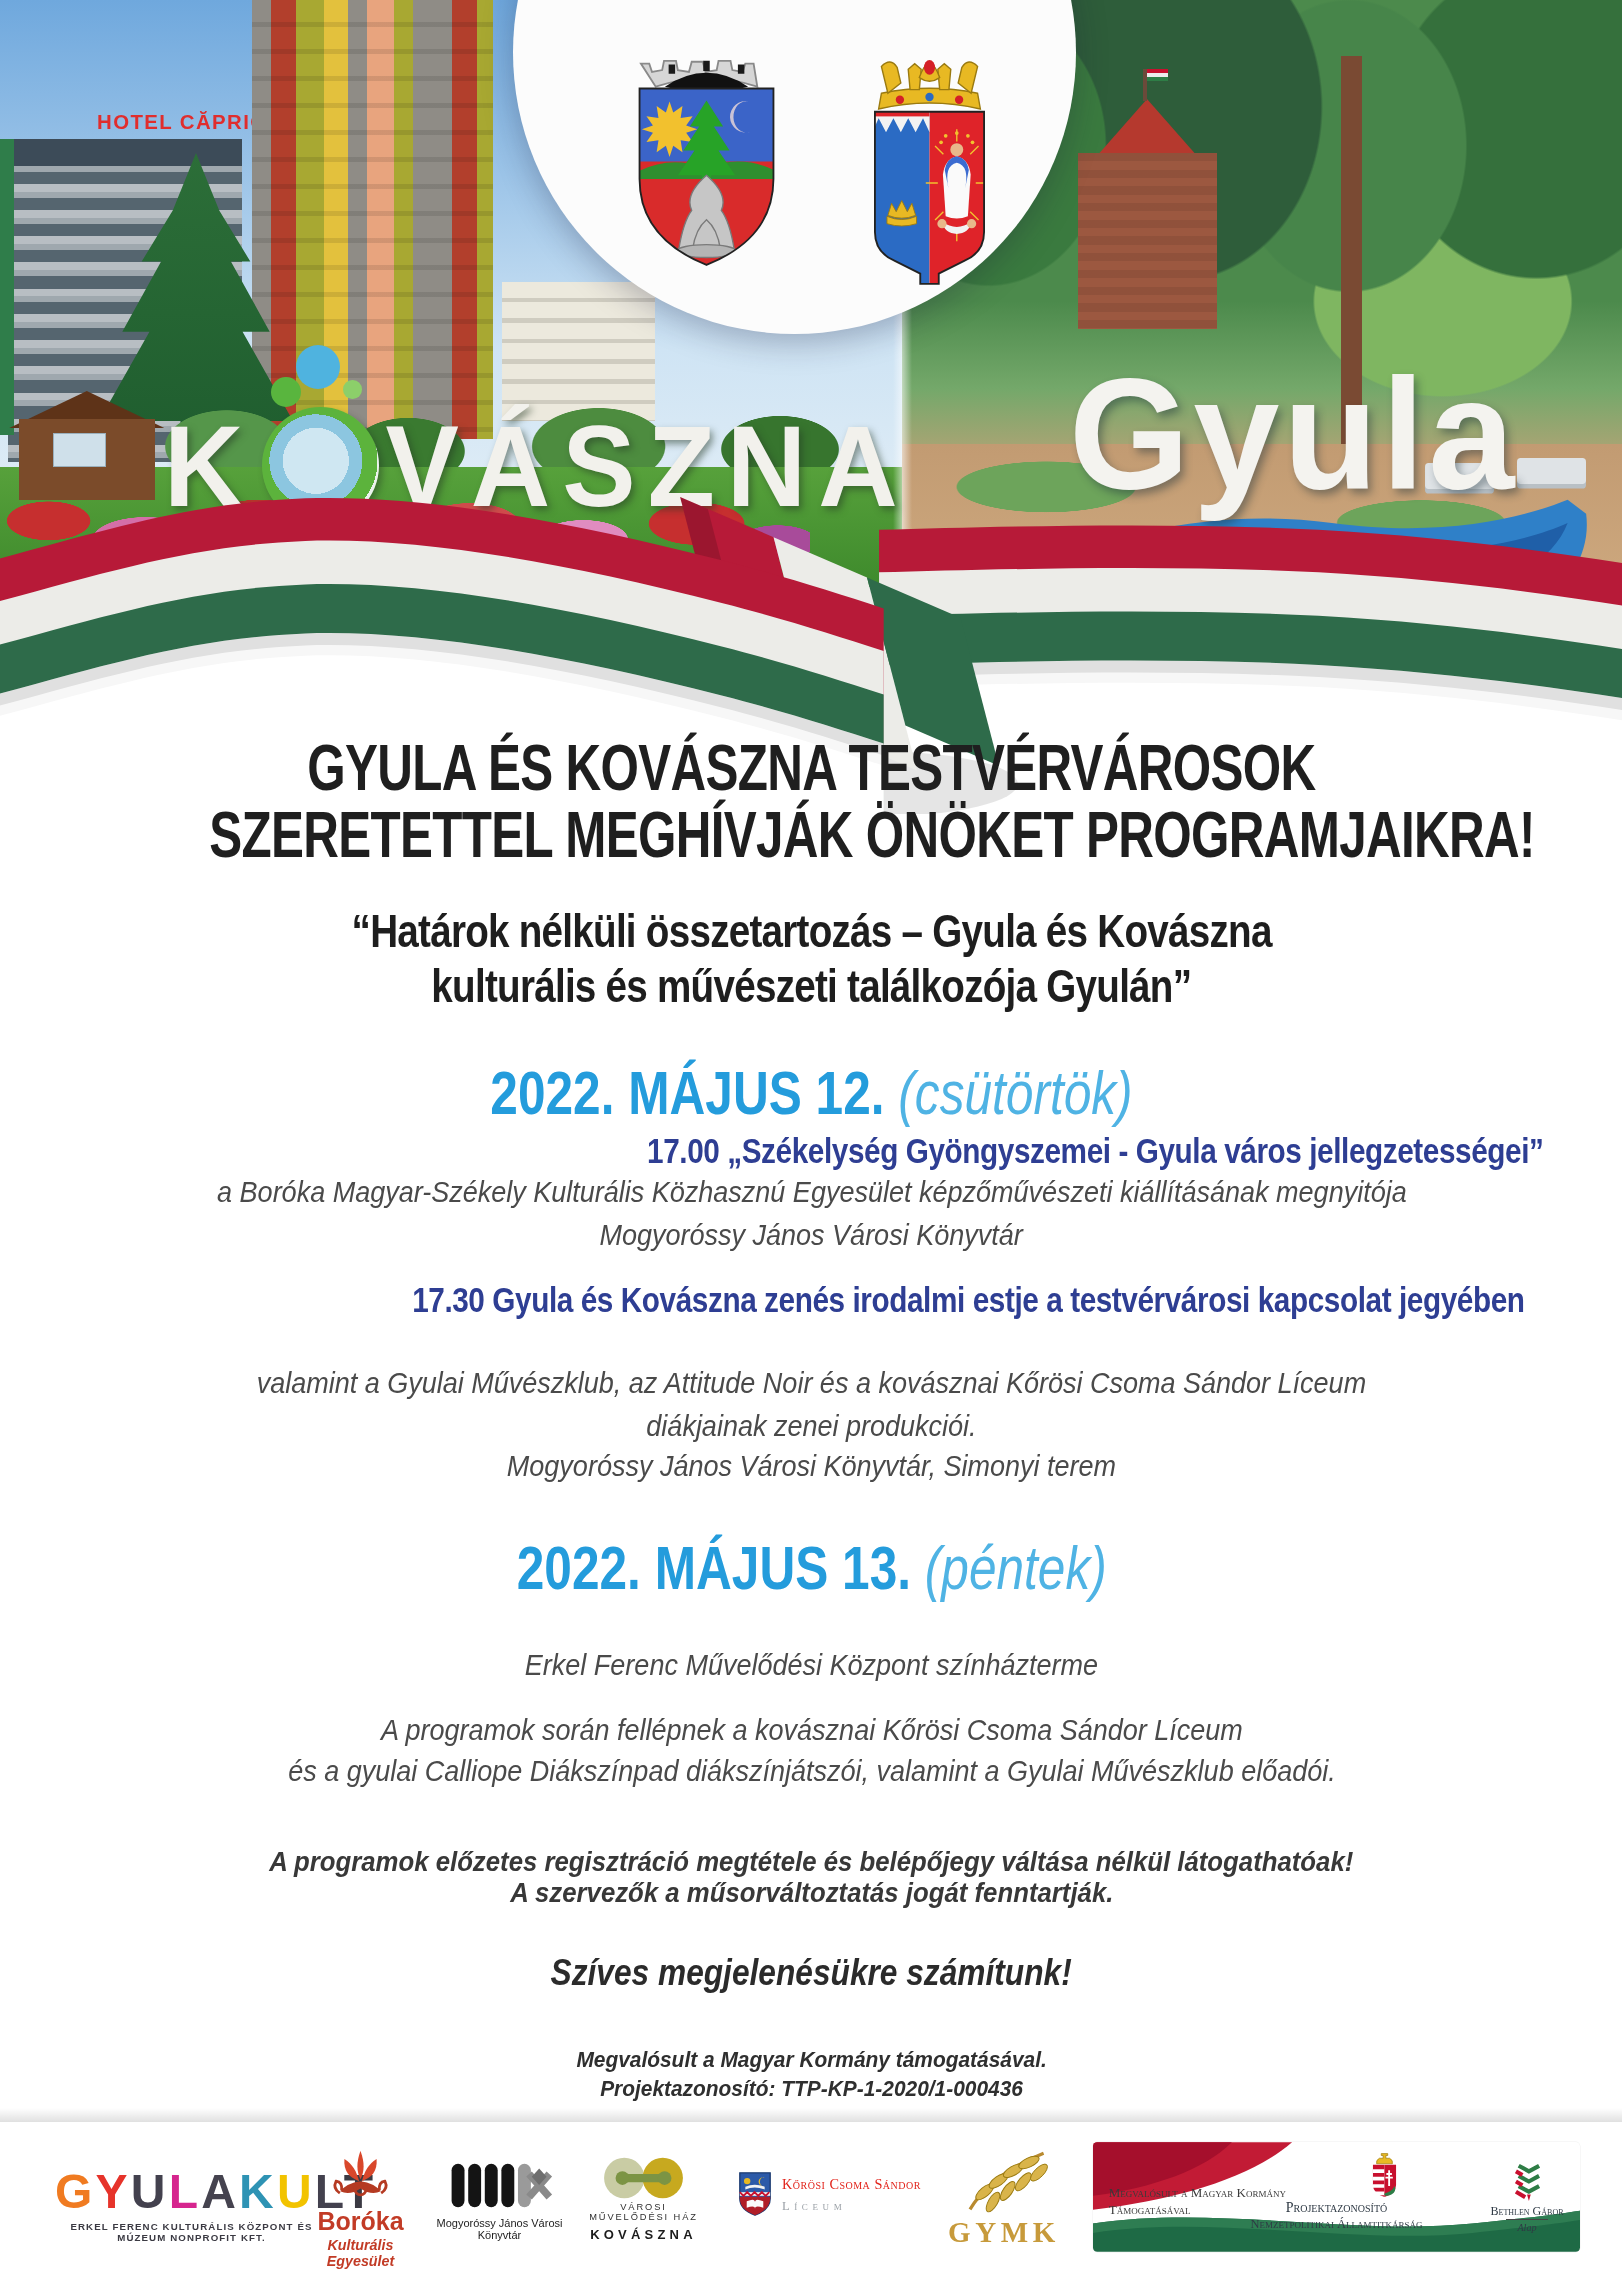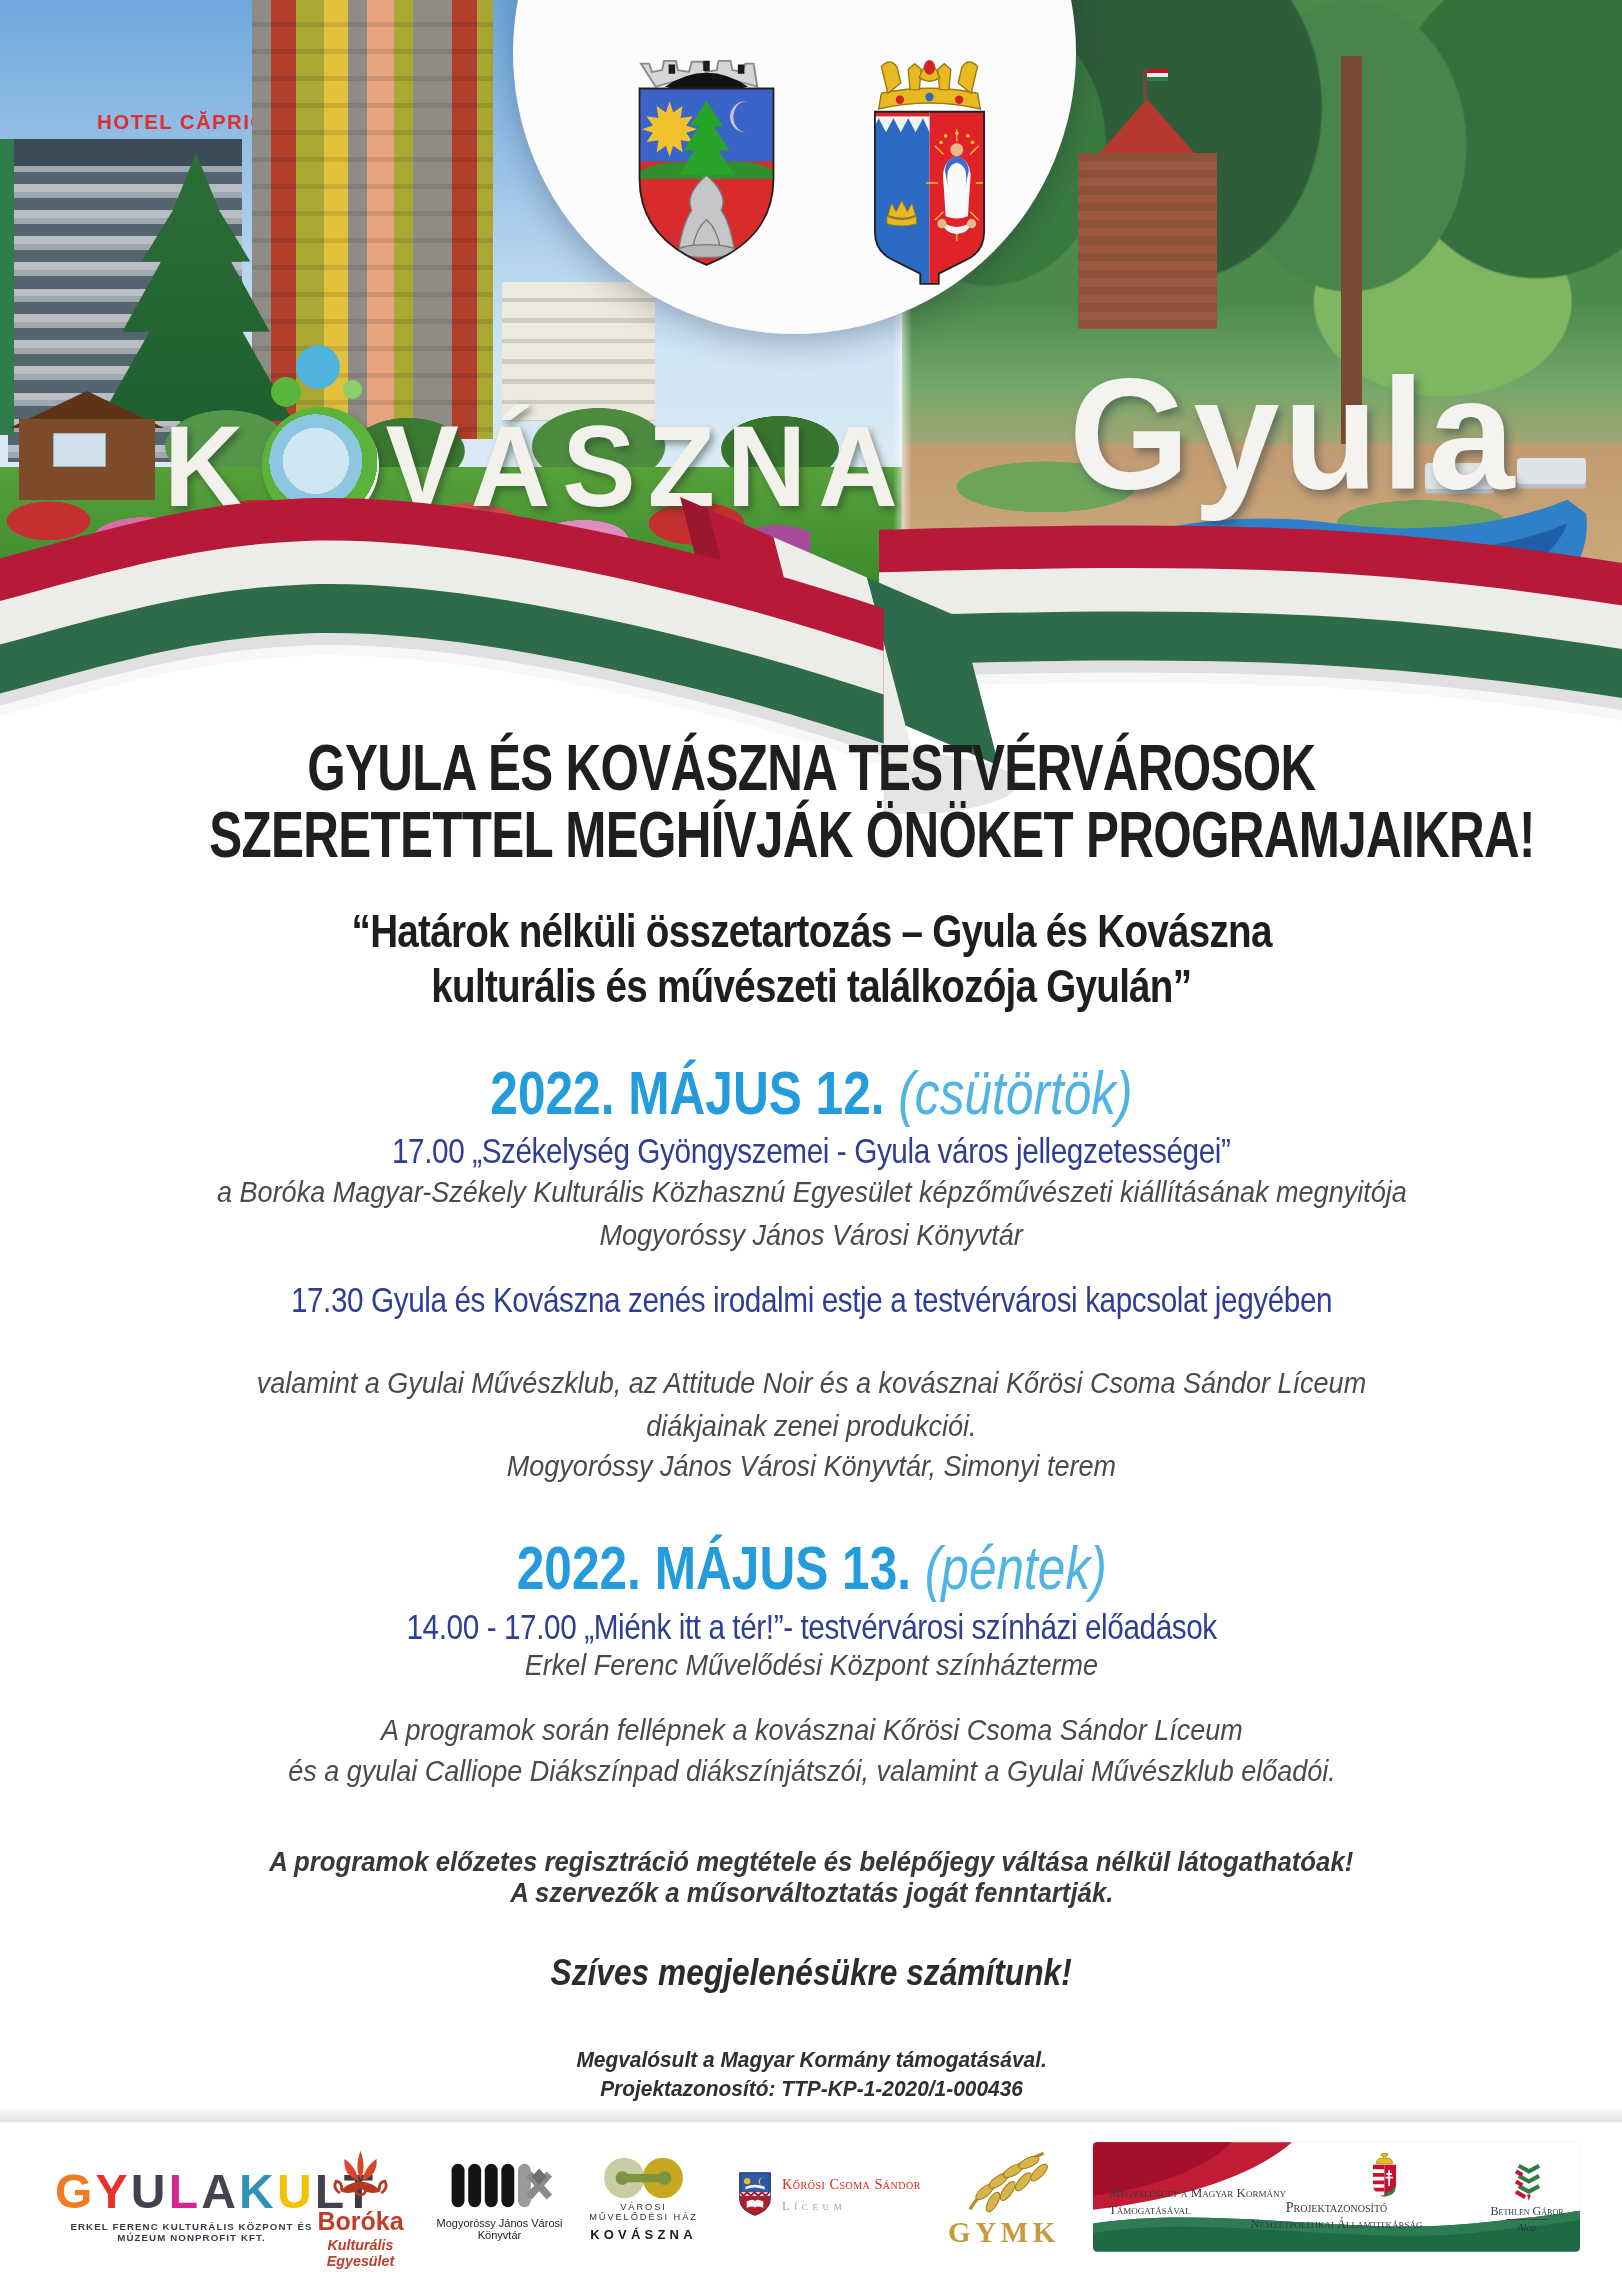--- a/index.html
+++ b/index.html
@@ -88,21 +88,21 @@
   
   .sec{position:absolute;left:0;width:1623px;text-align:center;line-height:1;z-index:8;white-space:nowrap;}
   .cond{display:inline-block;white-space:nowrap;}
   .title{font-size:65px;font-weight:bold;color:#1f1f1f;}
   .title .cond{transform:scaleX(.76);transform-origin:center top;letter-spacing:-0.9px;}
   .quote{font-size:46px;font-weight:bold;color:#1e1e1e;}
   .quote .cond{transform:scaleX(.84);transform-origin:center top;letter-spacing:-0.9px;}
   .daterow{font-size:62px;font-weight:bold;}
   .daterow .cond{transform:scaleX(.80);transform-origin:center top;}
   .daterow .wk{font-weight:normal;font-style:italic;}
-  .evt{font-size:35px;font-weight:normal;color:#2e3e93;}
+  .evt{font-size:35px;font-weight:bold;color:#2e3e93;text-align:right;}
   .evt .cond{transform:scaleX(.85);transform-origin:center top;letter-spacing:-0.5px;}
   .body{font-size:30px;font-style:italic;color:#4a4a4a;}
   .body .cond{transform:scaleX(.90);transform-origin:center top;}
   .note{font-size:28px;font-style:italic;font-weight:bold;color:#383838;}
   .note .cond{transform:scaleX(.92);transform-origin:center top;}
   .farewell{font-size:36px;font-style:italic;font-weight:bold;color:#2b2b2b;}
   .farewell .cond{transform:scaleX(.88);transform-origin:center top;}
   .credit{font-size:22px;font-style:italic;font-weight:bold;color:#2f2f2f;}
   .credit .cond{transform:scaleX(.95);transform-origin:center top;}
   .divider{left:0;top:2108px;width:1623px;height:14px;z-index:1;
@@ -306,22 +306,20 @@
     <span class="cond">valamint a Gyulai Művészklub, az Attitude Noir és a kovásznai Kőrösi Csoma Sándor Líceum</span></div>
   <div class="sec body" style="top:1411px;">
     <span class="cond">diákjainak zenei produkciói.</span></div>
   <div class="sec body" style="top:1451px;">
     <span class="cond">Mogyoróssy János Városi Könyvtár, Simonyi terem</span></div>
 
   <div class="sec daterow" style="top:1537px;">
     <span class="cond"><span style="color: rgb(36, 156, 220);">2022. MÁJUS 13.</span>
     <span class="wk" style="color: rgb(79, 179, 228);">(péntek)</span></span></div>
 
-  <div class="sec evt" style="top:1609px;">
-    <span class="cond">14.00 - 17.00 „Miénk itt a tér!”- testvérvárosi színházi előadások</span></div>
   <div class="sec body" style="top:1650px;">
     <span class="cond">Erkel Ferenc Művelődési Központ színházterme</span></div>
 
   <div class="sec body" style="top:1715px;">
     <span class="cond">A programok során fellépnek a kovásznai Kőrösi Csoma Sándor Líceum</span></div>
   <div class="sec body" style="top:1756px;">
     <span class="cond">és a gyulai Calliope Diákszínpad diákszínjátszói, valamint a Gyulai Művészklub előadói.</span></div>
 
   <div class="sec note" style="top:1848px;">
     <span class="cond">A programok előzetes regisztráció megtétele és belépőjegy váltása nélkül látogathatóak!</span></div>

